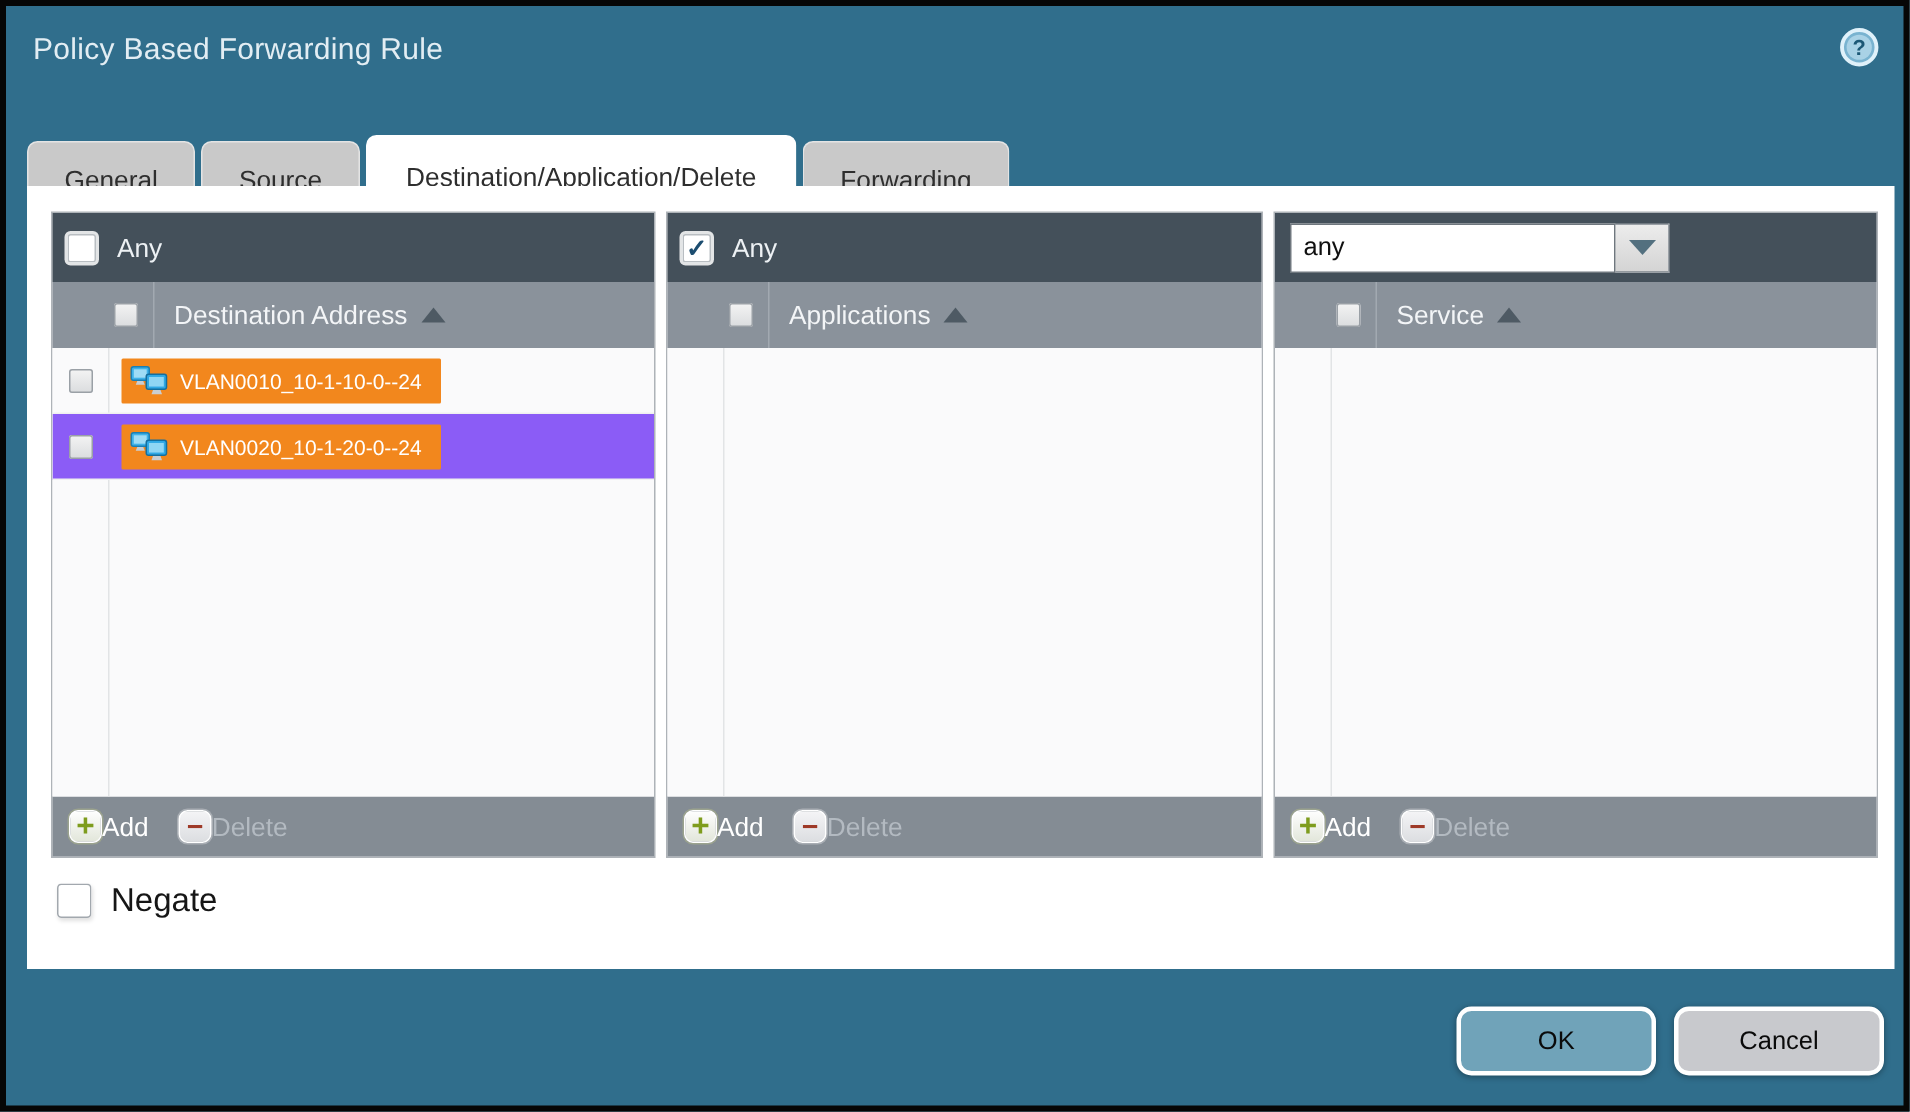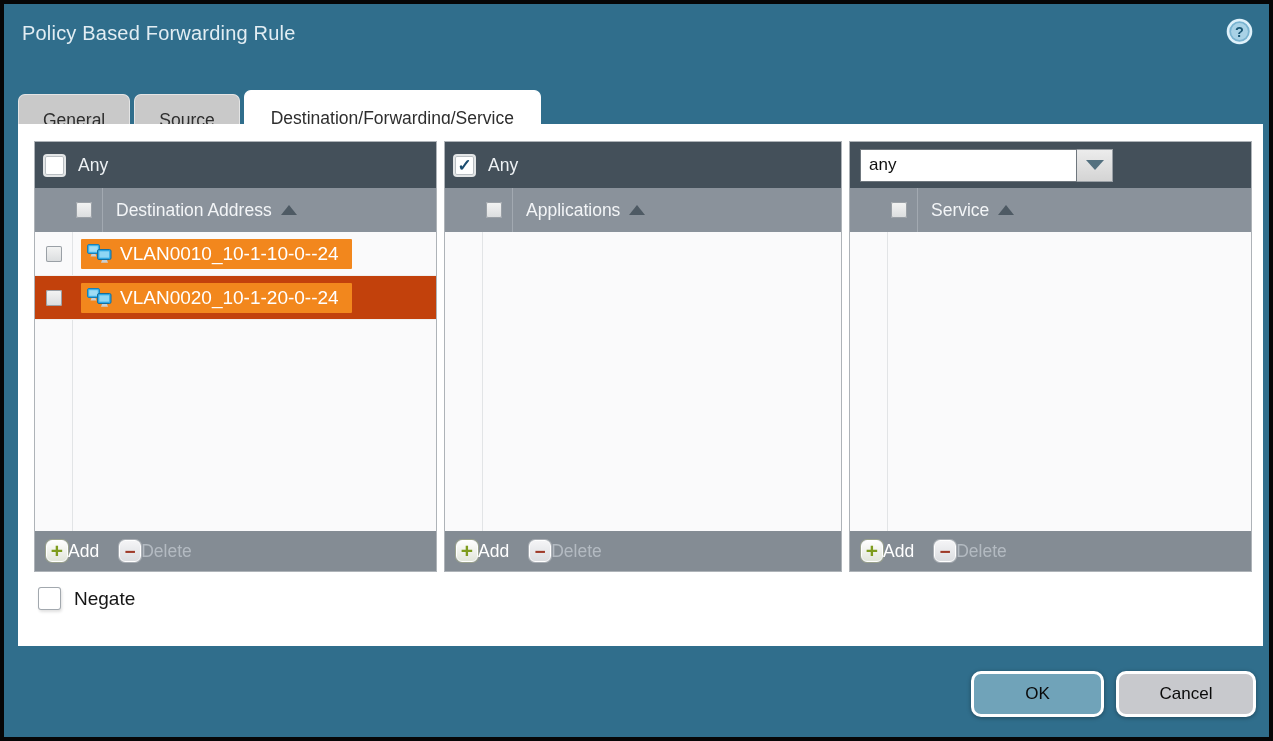--- a/index.html
+++ b/index.html
@@ -30,24 +30,24 @@
 
   .col-head { height:44px; background:#8A929B; display:flex; align-items:center; flex:0 0 auto;padding-left:31px; }
   .head-cb-cell { width:37px; height:100%; display:flex; align-items:center; justify-content:center; border-right:1px solid #A2A9B1; flex:0 0 auto; }
   .head-label-cell { display:flex; align-items:center; gap:9px; padding-left:13px; cursor:pointer; }
   .head-label { color:#F3F5F7; font-size:17.5px; }
   .sort-asc { width:0; height:0; border-left:8px solid transparent; border-right:8px solid transparent; border-bottom:10px solid #4E5A64; }
 
   .col-list { flex:1 1 auto; position:relative; background:#FAFAFB; overflow:hidden; }
   .col-list .cb-rule { position:absolute; left:37px; top:0; bottom:0; width:1px; background:#E2E4E6; }
   .lrow { position:relative; height:44px; display:flex; align-items:center; border-bottom:1px solid #F0F0F0; }
-  .lrow.alt { background:#c2410c; }
+  .lrow.alt { background:#8b5cf6; }
   .lrow-cb-cell { width:37px; display:flex; justify-content:center; flex:0 0 auto; }
   .chip { display:inline-flex; align-items:center; gap:7px; margin-left:9px; height:30px; padding:0 13px 0 5px;
-          background:#F2871D; color:#FFFFFF; font-size:19px; border-radius:1px; }
+          background:#F2871D; color:#FFFFFF; font-size:14px; border-radius:1px; }
 
   .col-foot { height:40px; background:#848C94; display:flex; align-items:center; gap:20px; padding:0 11px; flex:0 0 auto; }
   .tool { display:flex; align-items:center; gap:0; cursor:pointer; }
   .tool-label { font-size:17.5px; color:#FFFFFF; }
   .tool.disabled { cursor:default; }
   .tool.disabled .tool-label { color:#B3BAC1; }
   .mini-btn { width:22px; height:22px; border-radius:6px; display:flex; align-items:center; justify-content:center;
               background:linear-gradient(#FEFEFE,#E2E6DA); border:1px solid #FFFFFF; box-shadow:0 0 0 1px #9BA38E; }
   .mini-btn.plus::before { content:"+"; color:#7E9C1D; font-size:21px; font-weight:900; line-height:20px; }
   .mini-btn.minus { background:linear-gradient(#F4F4F6,#DCDEE1); box-shadow:0 0 0 1px #A9AEB4; }
@@ -63,21 +63,21 @@
   
   .combo { display:flex; align-items:stretch; height:33px; width:253px; }
   .combo-input { width:217px; background:#FFFFFF; border:1px solid #6F777E; color:#101010; font-size:17px;
                  display:flex; align-items:center; padding-left:8px; }
   .combo-btn { width:36px; background:linear-gradient(#ECECEC,#D4D4D4); border:1px solid #9AA0A6; border-left:none;
                display:flex; align-items:center; justify-content:center; cursor:pointer; }
   .combo-arrow { width:0; height:0; border-left:9px solid transparent; border-right:9px solid transparent; border-top:10px solid #53707F; }
 
   
   .negate-row { position:absolute; left:20px; top:463px; display:flex; align-items:center; gap:13px; }
-  .negate-label { font-size:19px; color:#161616; }
+  .negate-label { font-size:22px; color:#161616; }
 
   
   .btn { position:absolute; height:46px; border:3px solid #FFFFFF; border-radius:10px; font-size:17px; color:#0A0A0A;
          display:flex; align-items:center; justify-content:center; cursor:pointer; box-shadow:0 1px 4px rgba(0,0,0,.35);
          font-family:"Liberation Sans", sans-serif; }
   .btn-ok { left:967px; top:667px; width:133px; background:#70A3B9; }
   .btn-cancel { left:1112px; top:667px; width:140px; background:#C8C9CD; }
 
   .monitors-icon { display:inline-block; }
 </style>
@@ -93,21 +93,22 @@
         <circle cx="13.5" cy="13.5" r="11.5" fill="#79B3D0" stroke="#DFF1FA" stroke-width="2.6"></circle>
         <circle cx="13.5" cy="13.5" r="8.4" fill="#A9D2E6"></circle>
         <text x="13.5" y="18.6" text-anchor="middle" font-size="14.5" font-weight="bold" fill="#1C5876">?</text>
       </svg>
     </div>
   </div>
 
   <div class="tabs">
     <div class="tab">General</div>
     <div class="tab">Source</div>
-    <div class="tab active">Destination/Forwarding/Service</div>
+    <div class="tab active">Destination/Application/Delete</div>
+    <div class="tab">Forwarding</div>
   </div>
 
   <div class="panel">
     <div class="columns">
 
       <div class="col c1">
         <div class="col-top">
           <span class="cb"></span>
           <span class="any-label">Any</span>
         </div>

